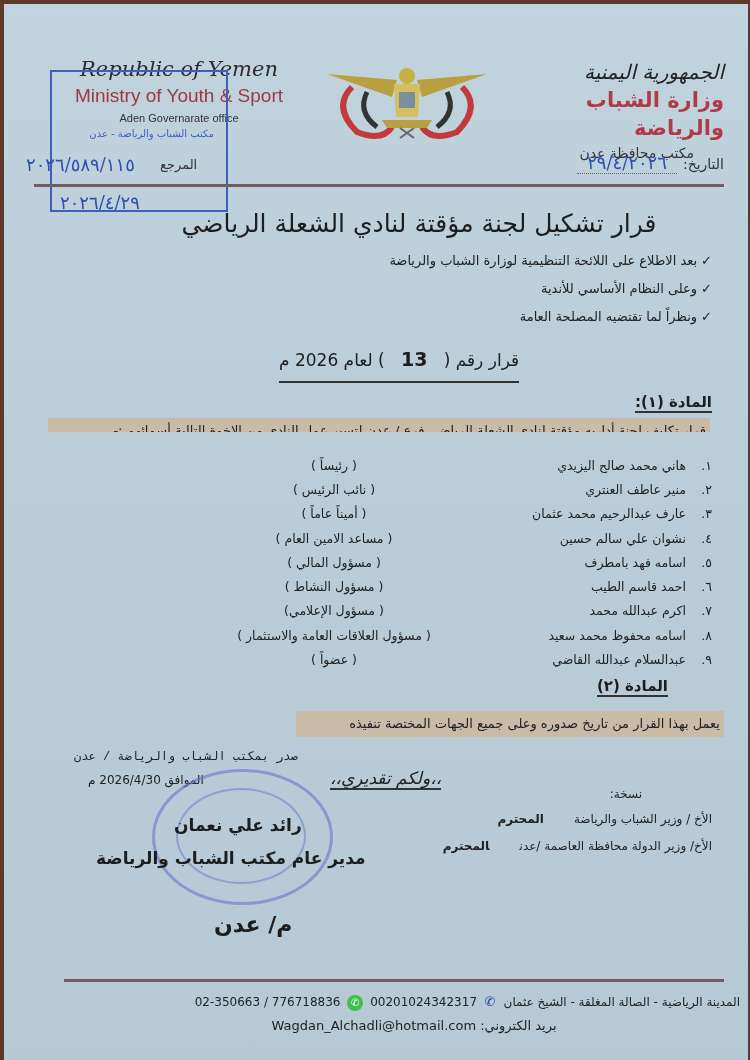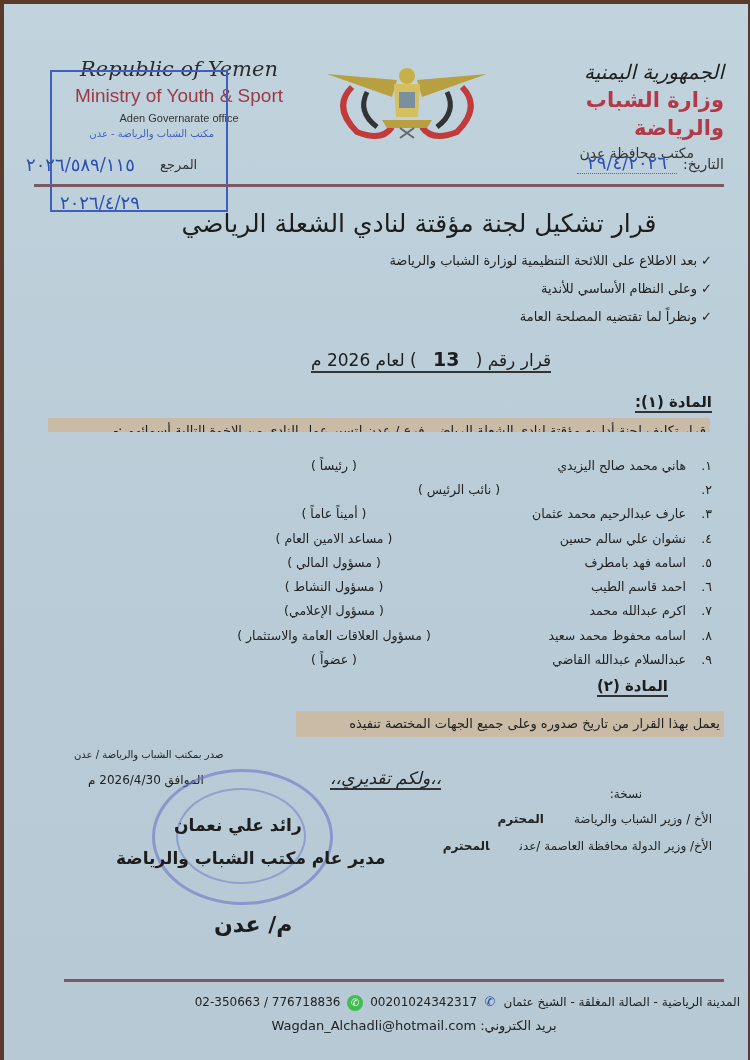--- a/index.html
+++ b/index.html
@@ -39,45 +39,45 @@
   .ar-date-label { font-size: 14px; color: #333; }
   .ar-date-val { font-size: 18px; color: #2d4fb0; font-family: "DejaVu Serif", serif; border-bottom: 1px dotted #666; padding: 0 10px; letter-spacing: 2px; }
 
   .top-rule { left: 30px; top: 180px; width: 690px; height: 3px; background: #7a5a60; }
 
   .title { left: 120px; top: 205px; width: 590px; text-align: center; direction: rtl; font-size: 25px; font-weight: normal; color: #1d1d1d; }
   .preamble { right: 36px; top: 243px; direction: rtl; text-align: right; }
   .preamble .p-item { font-size: 13px; color: #222; line-height: 28px; }
   .preamble .check { margin-left: 4px; }
 
-  .decision-num { left: 275px; top: 344px; direction: rtl; font-size: 17px; color: #1d1d1d; border-bottom: 2px solid #333; padding-bottom: 1px; white-space: pre; margin-left: 32px; }
+  .decision-num { left: 275px; top: 344px; direction: rtl; font-size: 17px; color: #1d1d1d; border-bottom: 2px solid #333; padding-bottom: 11px; white-space: pre; }
   .decision-num b { font-size: 19px; }
 
   .article { direction: rtl; font-size: 15px; font-weight: bold; color: #1d1d1d; border-bottom: 2px solid #333; }
   .article1 { right: 36px; top: 389px; }
   .article2 { right: 80px; top: 673px; }
 
   .highlight1 { left: 44px; top: 414px; width: 662px; height: 14px; background: #c9bba6; direction: rtl; text-align: right; font-size: 13px; color: #222; line-height: 26px; padding-right: 4px; box-sizing: border-box; white-space: nowrap; overflow: hidden; }
   .highlight2 { left: 292px; top: 707px; width: 428px; height: 26px; background: #c9bba6; direction: rtl; text-align: right; font-size: 13px; color: #222; line-height: 26px; padding-right: 4px; box-sizing: border-box; white-space: nowrap; }
 
   .members { right: 36px; top: 449px; width: 560px; direction: rtl; }
   .member-row { display: flex; height: 24.3px; align-items: center; font-size: 12.5px; color: #222; }
   .member-num { width: 26px; text-align: right; }
   .member-name { width: 250px; text-align: right; }
   .member-role { flex: 1; text-align: center; padding-left: 80px; }
 
-  .closing-issuer { left: 70px; top: 745px; direction: rtl; font-size: 10px; color: #222; }
+  .closing-issuer { left: 70px; top: 745px; direction: rtl; font-size: 12px; color: #222; font-family: Liberation Mono, monospace; }
   .closing-date { left: 84px; top: 769px; direction: rtl; font-size: 12px; color: #222; }
   .regards { left: 326px; top: 764px; direction: rtl; font-size: 17px; color: #222; border-bottom: 2px solid #333; font-style: italic; }
 
   .seal { left: 148px; top: 765px; width: 175px; height: 130px; border: 3px solid #6a74c8; border-radius: 50%; opacity: 0.6; }
   .seal-inner { left: 172px; top: 784px; width: 126px; height: 92px; border: 2px solid #6a74c8; border-radius: 50%; opacity: 0.5; }
 
   .sig-name { left: 170px; top: 811px; direction: rtl; font-size: 17px; font-weight: bold; color: #1d1d1d; }
-  .sig-title { left: 112px; top: 844px; direction: rtl; font-size: 17px; font-weight: bold; color: #1d1d1d; }
+  .sig-title { left: 92px; top: 844px; direction: rtl; font-size: 17px; font-weight: bold; color: #1d1d1d; }
   .sig-city { left: 210px; top: 908px; direction: rtl; font-size: 22px; font-weight: bold; color: #1d1d1d; }
 
   .copy { right: 36px; top: 778px; direction: rtl; text-align: right; font-size: 12px; color: #222; margin-left: 6px; }
   .copy-label { line-height: 24px; margin-right: 70px; }
   .copy-line { line-height: 27px; }
   .copy-line .resp { font-weight: bold; margin-right: 30px; }
 
   .bottom-rule { left: 60px; top: 975px; width: 660px; height: 3px; background: #7a5a60; }
   .footer1 { left: 76px; top: 990px; width: 660px; direction: rtl; text-align: right; font-size: 12px; color: #222; white-space: nowrap; }
   .footer1 .ltr { direction: ltr; unicode-bidi: embed; text-align: right; }
@@ -144,20 +144,21 @@
   <div class="abs highlight1">قرار تكليف لجنة أداريه مؤقتة لنادي الشعلة الرياضي فرع / عدن لتسير عمل النادي من الاخوة التالية أسمائهم :-</div>
 
   <div class="abs members">
     <div class="member-row">
         <span class="member-num">١.</span>
         <span class="member-name">هاني محمد صالح اليزيدي</span>
         <span class="member-role">( رئيساً )</span>
       </div>
     <div class="member-row">
         <span class="member-num">٢.</span>
+        <span class="member-name">منير عاطف العنتري</span>
         <span class="member-role">( نائب الرئيس )</span>
       </div>
     <div class="member-row">
         <span class="member-num">٣.</span>
         <span class="member-name">عارف عبدالرحيم محمد عثمان</span>
         <span class="member-role">( أميناً عاماً )</span>
       </div>
     <div class="member-row">
         <span class="member-num">٤.</span>
         <span class="member-name">نشوان علي سالم حسين</span>

